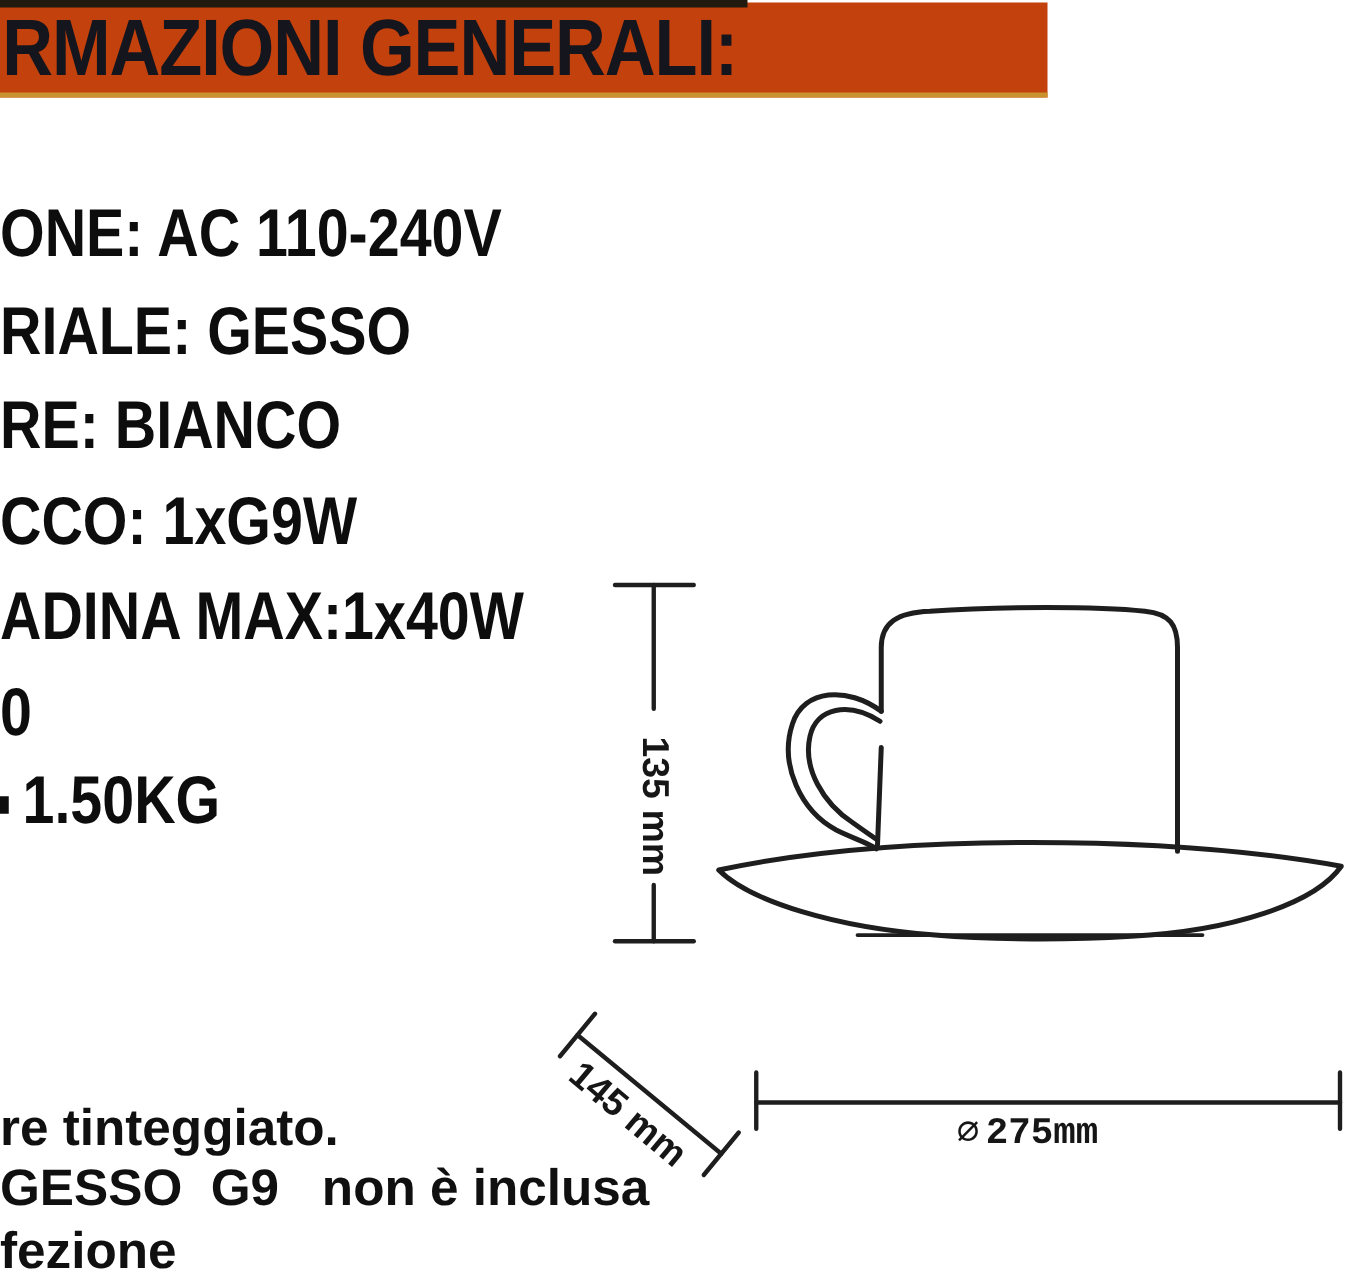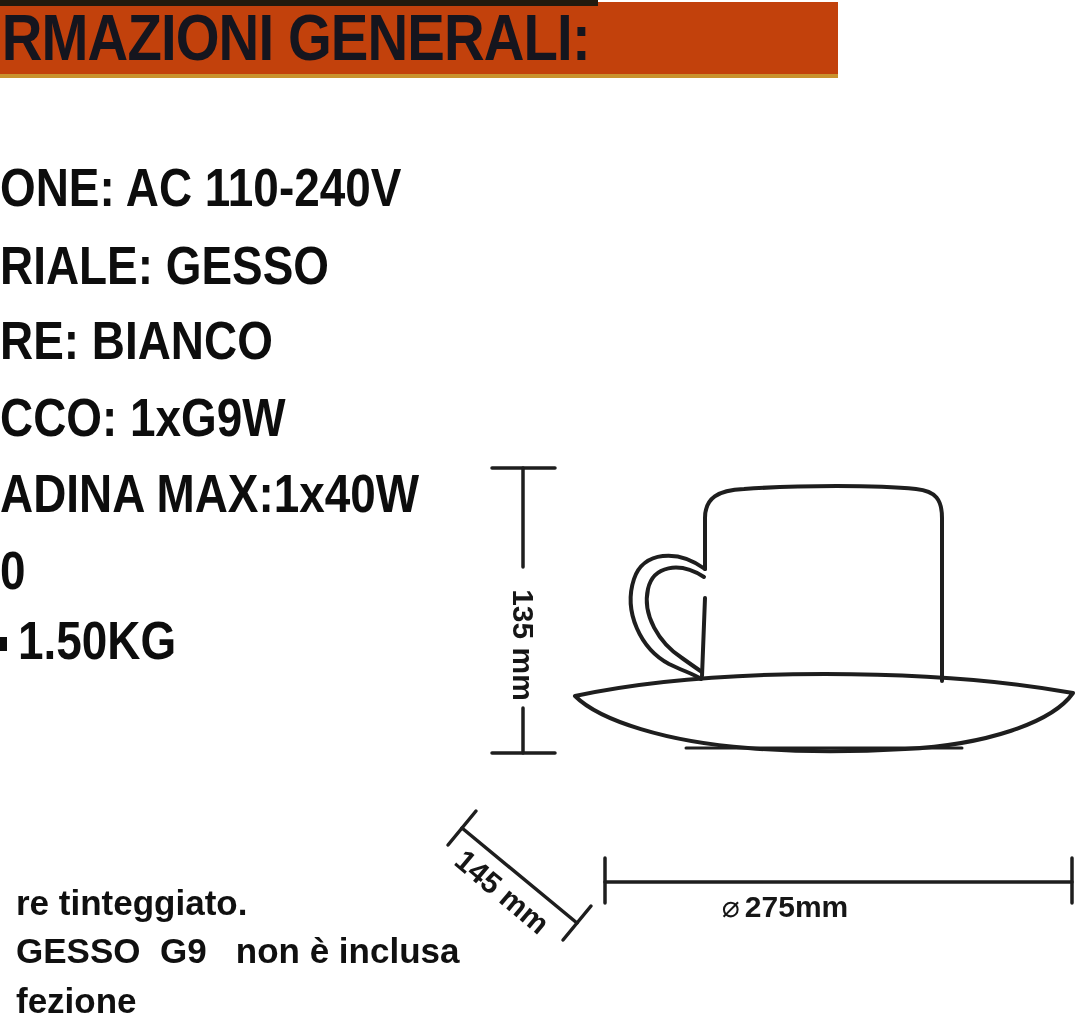--- a/index.html
+++ b/index.html
@@ -44,22 +44,22 @@
     font-size: 54px; font-weight: 700;
     white-space: nowrap;
     transform: scaleX(0.85);
     transform-origin: left center;
     color: #0d0d0d;
     line-height: 54px;
   }
 
   
   .note-line {
-    left: 16px;
-    font-size: 35px; font-weight: 700;
+    left: 0;
+    font-size: 41px; font-weight: 700;
     white-space: pre;
     color: #101010;
     line-height: 35px;
   }
 
   
   #drawing {
     left: 0; top: 0; width: 1084px; height: 1021px;
     z-index: 1;
   }
@@ -73,22 +73,23 @@
   }
   #dim-height {
     left: 523px; top: 645px;
     transform: translate(-50%, -50%) rotate(90deg);
   }
   #dim-depth {
     left: 502px; top: 892px;
     transform: translate(-50%, -50%) rotate(40deg);
   }
   #dim-diameter {
-    left: 785px; top: 906px;
+    left: 822px; top: 906px;
     transform: translate(-50%, -50%);
+    font-family: Liberation Mono, monospace;
   }
   #dim-diameter .dia-symbol { font-weight: 400; margin-right: 5px; }
 </style>
 </head>
 <body>
 
 <div class="abs" id="top-strip"></div>
 
 <div class="abs" id="banner">
   <div class="title">RMAZIONI GENERALI:</div>

